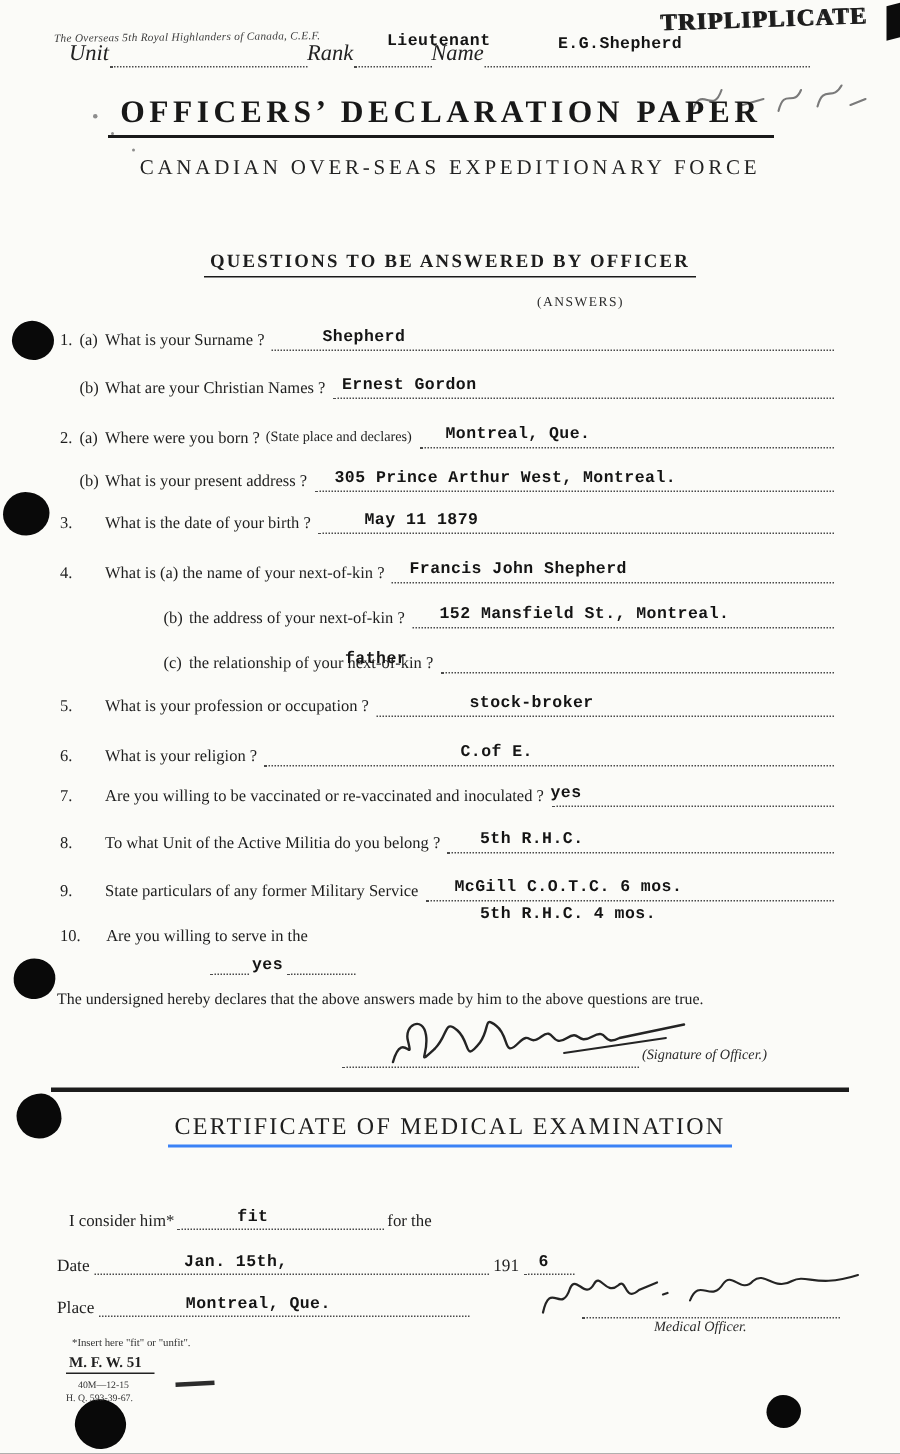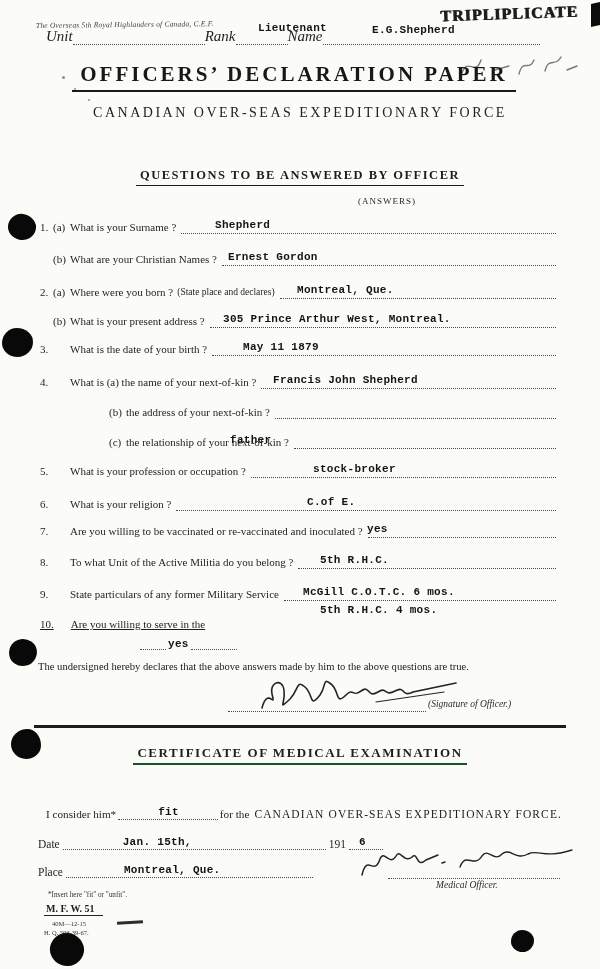--- a/index.html
+++ b/index.html
@@ -55,21 +55,21 @@
   .force-leader1, .force-leader2 { border-bottom:1.3px dotted #4a4a4a; align-self:flex-end; height:3px; margin:0 2px; }
   .declaration { position:absolute; left:38px; top:661px; font-size:10.6px; white-space:nowrap; color:#202020; }
   .sig-line { position:absolute; border-bottom:1.3px dotted #4a4a4a; height:1px; }
   .officer-sig-line { left:228px; top:710px; width:198px; }
   .sig-label { position:absolute; font-style:italic; font-size:9.5px; color:#2a2a2a; white-space:nowrap; }
   .officer-sig-label { left:428px; top:699px; }
   .signature-svg { position:absolute; }
   
   .section-rule { position:absolute; left:34px; right:34px; top:725px; height:2.6px; background:#1c1c1c; }
   .med-heading-wrap { position:absolute; left:0; right:0; top:743px; text-align:center; }
-  .med-heading { display:inline-block; font-size:13px; font-weight:bold; letter-spacing:1.5px; border-bottom:2px solid #14532d; padding:0 4px 2px 4px; }
+  .med-heading { display:inline-block; font-size:16px; font-weight:normal; letter-spacing:1.5px; border-bottom:2px solid #3b82f6; padding:0 4px 2px 4px; }
   .med-para { position:absolute; left:36px; right:38px; top:774px; font-size:11.2px; line-height:16px; text-align:justify; text-indent:18px; }
   .consider-row { position:absolute; left:28px; right:38px; top:804px; display:flex; align-items:flex-end; height:16px; font-size:11.2px; }
   .consider-prefix { white-space:nowrap; padding-left:18px; }
   .consider-leader { position:relative; width:138px; border-bottom:1.3px dotted #4a4a4a; align-self:flex-end; height:3px; margin:0 2px; }
   .consider-answer { position:absolute; left:40px; bottom:1px; }
   .consider-mid { white-space:nowrap; padding-right:5px; }
   .consider-force { white-space:nowrap; letter-spacing:1.1px; font-size:11.5px; }
   .date-row { position:absolute; left:38px; top:834px; width:345px; display:flex; align-items:flex-end; height:16px; font-size:11.5px; }
   .date-leader { position:relative; flex:1; border-bottom:1.3px dotted #4a4a4a; align-self:flex-end; height:3px; margin:0 3px; }
   .date-value { position:absolute; left:60px; bottom:1px; }
@@ -179,20 +179,21 @@
         <span class="q-sub"></span>
         <span class="q-text">What is (a) the name of your next-of-kin ?</span>
         <span class="q-leader"></span>
         <span class="q-answer typed" style="left: 233px;">Francis John Shepherd</span>
       </div>
       <div class="q-row deep" style="top: 401px;">
         <span class="q-num"></span>
         <span class="q-sub">(b)</span>
         <span class="q-text">the address of your next-of-kin ?</span>
         <span class="q-leader"></span>
+        <span class="q-answer typed" style="left: 253px;">152 Mansfield St., Montreal.</span>
       </div>
       <div class="q-row deep" style="top: 431px;">
         <span class="q-num"></span>
         <span class="q-sub">(c)</span>
         <span class="q-text">the relationship of your next-of-kin ?</span>
         <span class="q-leader"></span>
         <span class="q-answer typed" style="left: 190px;">father</span>
       </div>
       <div class="q-row" style="top: 460px;">
         <span class="q-num">5.</span>
@@ -223,21 +224,21 @@
         <span class="q-answer typed" style="left: 280px;">5th R.H.C.</span>
       </div>
       <div class="q-row" style="top: 583px;">
         <span class="q-num">9.</span>
         <span class="q-sub"></span>
         <span class="q-text">State particulars of any former Military Service</span>
         <span class="q-leader"></span>
         <span class="q-answer typed" style="left: 263px;">McGill C.O.T.C.  6 mos.</span>
         <span class="q-answer2 typed" style="left: 280px;">5th R.H.C.  4 mos.</span>
       </div>
-      <div class="q-row" style="top: 613px; text-decoration: underline;">
+      <div class="q-row" style="top: 613px;">
         <span class="q-num">10.</span>
         <span class="q-sub"></span>
         <span class="q-text">Are you willing to serve in the</span>
       </div>
     </div>
 
   <div class="force-row">
     <span class="force-leader1"></span>
     <span class="typed">yes</span>
     <span class="force-leader2"></span>
@@ -254,21 +255,20 @@
 
   <div class="section-rule"></div>
   <div class="med-heading-wrap"><span class="med-heading">CERTIFICATE OF MEDICAL EXAMINATION</span></div>
 
   <div class="consider-row">
     <span class="consider-prefix">I consider him*</span>
     <span class="consider-leader">
       <span class="typed consider-answer">fit</span>
     </span>
     <span class="consider-mid">for the</span>
-    <span class="consider-force">CANADIAN OVER-SEAS EXPEDITIONARY FORCE.</span>
   </div>
 
   <div class="date-row">
     <span>Date</span>
     <span class="date-leader">
       <span class="typed date-value">Jan. 15th,</span>
     </span>
     <span class="year-printed">191</span>
     <span class="year-leader">
       <span class="typed year-value">6</span>

